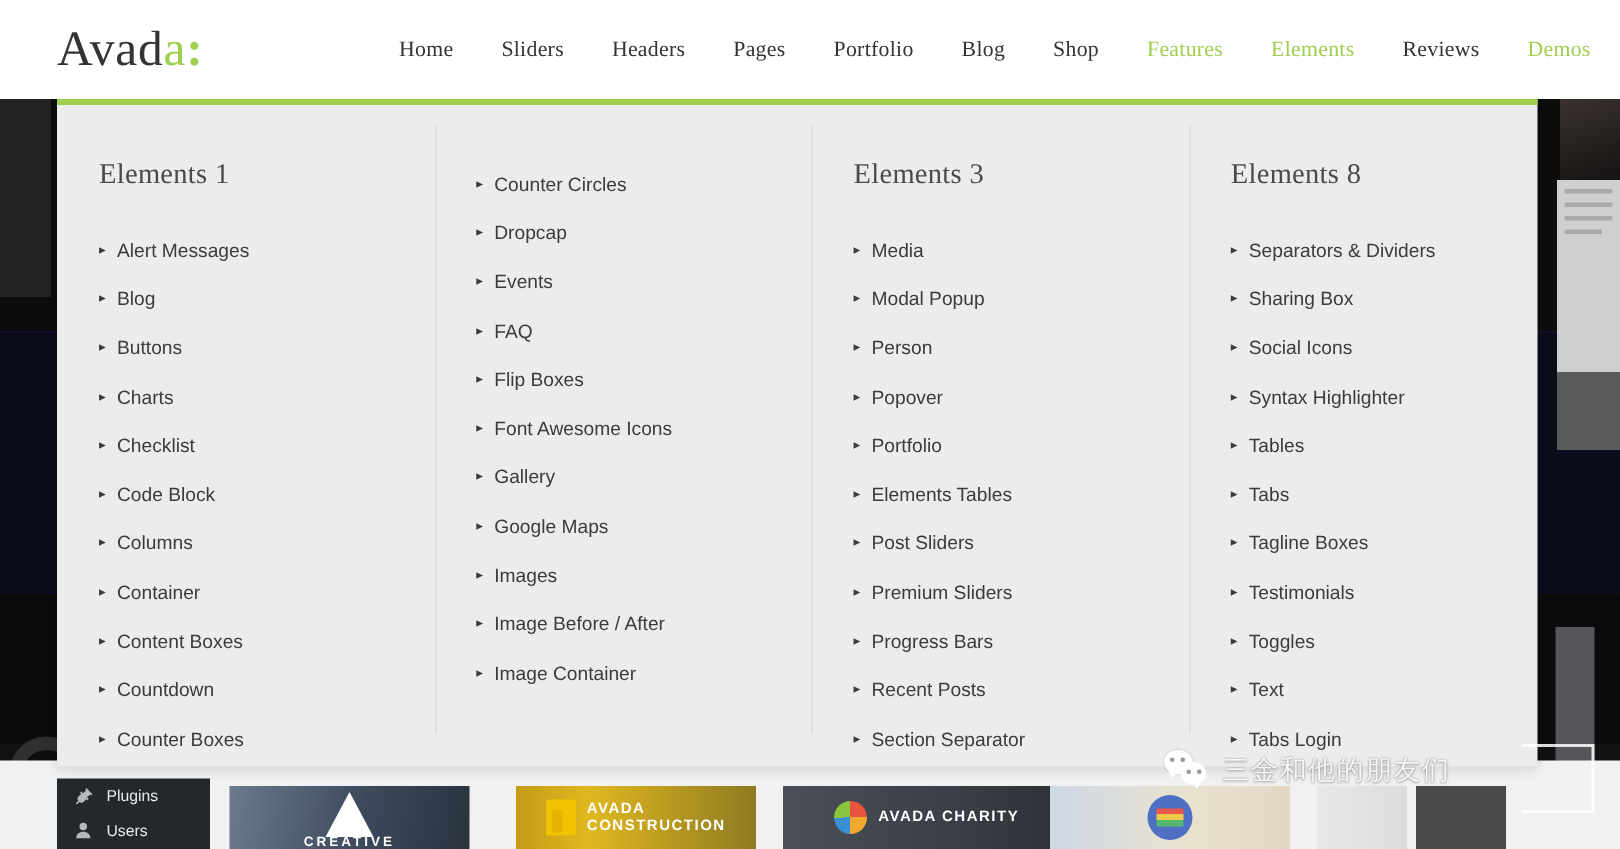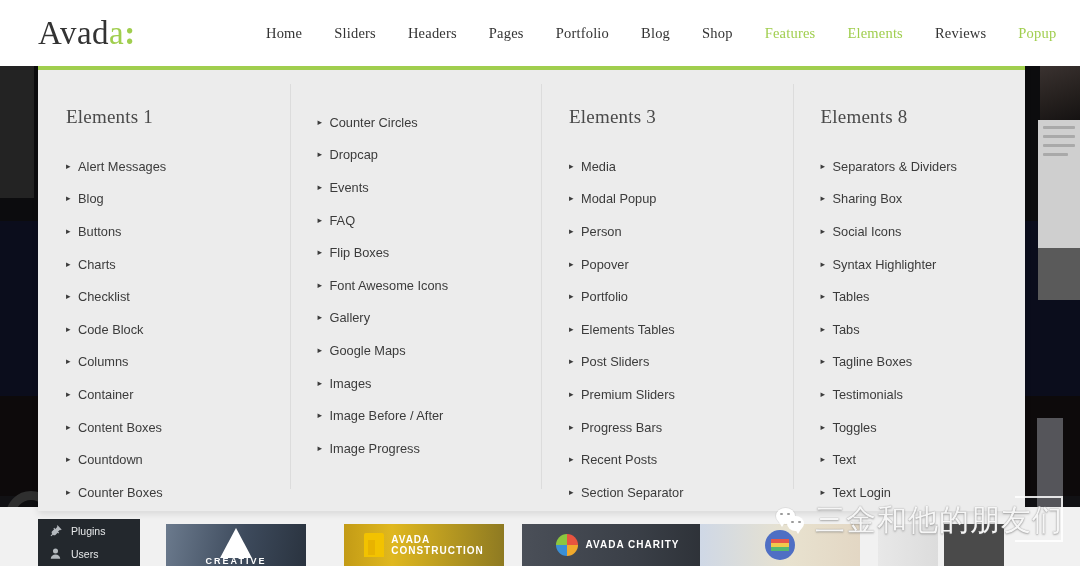--- a/index.html
+++ b/index.html
@@ -121,21 +121,21 @@
   .wp-row { display: flex; align-items: center; height: 23px; padding-left: 10px; gap: 9px; cursor: pointer; }
   .wp-row .wp-ic { width: 14px; height: 14px; color: #b4b9be; display: flex; align-items: center; justify-content: center; }
   .wp-row .wp-tx { font-size: 10.5px; color: #e7e9ea; }
 
   .thumb {
     position: absolute; top: 17px; height: 42px; overflow: hidden;
     display: flex; align-items: center; justify-content: center;
   }
   .thumb-label { font-size: 10px; font-weight: 700; color: #ffffff; letter-spacing: 1px; line-height: 1.15; text-align: left; }
 
-  .th1 { left: 166px; width: 140px; background: linear-gradient(100deg,#6b7a8d 0%, #3d4a5c 55%, #2a333f 100%); justify-content: center; }
+  .th1 { left: 153px; width: 160px; background: linear-gradient(100deg,#6b7a8d 0%, #3d4a5c 55%, #2a333f 100%); justify-content: center; }
   .th1 .avada-a {
     width: 0; height: 0; border-left: 16px solid transparent; border-right: 16px solid transparent;
     border-bottom: 30px solid #ffffff; position: relative; top: -2px;
   }
   .th1 .th1cap { position: absolute; bottom: 0px; left: 0; width: 100%; text-align: center; font-size: 9px; font-weight: 700; color: #fff; letter-spacing: 2px; }
 
   .th2 { left: 344px; width: 160px; background: linear-gradient(90deg,#c39b16 0%, #e0b81f 30%, #8e7a22 100%); }
   .th2 .inner2 { display: flex; align-items: center; gap: 7px; }
   .th2 .mark { width: 20px; height: 24px; background: #f2c200; border-radius: 2px 2px 0 0; position: relative; }
   .th2 .mark::before { content:""; position:absolute; left:4px; top:7px; width:7px; height:15px; background:#e8b300; }
@@ -172,21 +172,21 @@
     position: absolute; left: 11px; top: 8px; width: 17px; height: 15px;
     background: #ffffff; border-radius: 50%;
   }
   .wechat-logo .b2::after {
     content:""; position:absolute; right:3px; bottom:-3px; width:0;height:0;
     border-left:3px solid transparent; border-right:3px solid transparent; border-top:5px solid #ffffff;
   }
   .wechat-logo .dot { position: absolute; width: 2.6px; height: 2.6px; border-radius:50%; background:#9a9a9a; }
   .wm-text {
     font-family: "Liberation Serif", serif;
-    font-size: 30px; color: rgba(255,255,255,0.92);
+    font-size: 18px; color: rgba(255,255,255,0.92);
     letter-spacing: 1px;
     text-shadow: 0 0 1px rgba(120,120,120,0.85), 0 1px 2px rgba(90,90,90,0.45);
     white-space: nowrap;
   }
 
   .wm-frame {
     position: absolute; left: 1015px; top: 496px; width: 46px; height: 42px;
     border: 2px solid rgba(255,255,255,0.85); border-left: none;
     z-index: 29; pointer-events: none;
   }
@@ -224,21 +224,21 @@
       <div class="nav-item">Home</div>
       <div class="nav-item">Sliders</div>
       <div class="nav-item">Headers</div>
       <div class="nav-item">Pages</div>
       <div class="nav-item">Portfolio</div>
       <div class="nav-item">Blog</div>
       <div class="nav-item">Shop</div>
       <div class="nav-item green">Features</div>
       <div class="nav-item green">Elements</div>
       <div class="nav-item">Reviews</div>
-      <div class="nav-item green">Popup</div>
+      <div class="nav-item green">Demos</div>
       <div class="nav-item">New</div>
 
     </nav>
   </div>
 
   <div class="megamenu">
 
     <div class="mm-col">
       <div class="inner">
         <h3 class="mm-title">Elements 1</h3>
@@ -329,21 +329,21 @@
           <li class="mm-item">
               <span class="mm-arrow">▸</span>
               <span class="mm-label">Images</span>
             </li>
           <li class="mm-item">
               <span class="mm-arrow">▸</span>
               <span class="mm-label">Image Before / After</span>
             </li>
           <li class="mm-item">
               <span class="mm-arrow">▸</span>
-              <span class="mm-label">Image Progress</span>
+              <span class="mm-label">Image Container</span>
             </li>
         </ul>
       </div>
     </div>
 
     <div class="mm-col">
       <div class="inner">
         <h3 class="mm-title">Elements 3</h3>
         <ul class="mm-list">
           <li class="mm-item">
@@ -433,21 +433,21 @@
           <li class="mm-item">
               <span class="mm-arrow">▸</span>
               <span class="mm-label">Toggles</span>
             </li>
           <li class="mm-item">
               <span class="mm-arrow">▸</span>
               <span class="mm-label">Text</span>
             </li>
           <li class="mm-item">
               <span class="mm-arrow">▸</span>
-              <span class="mm-label">Text Login</span>
+              <span class="mm-label">Tabs Login</span>
             </li>
         </ul>
       </div>
     </div>
 
   </div>
 
   <div class="bottom-strip">
 
     <div class="wp-sidebar">

